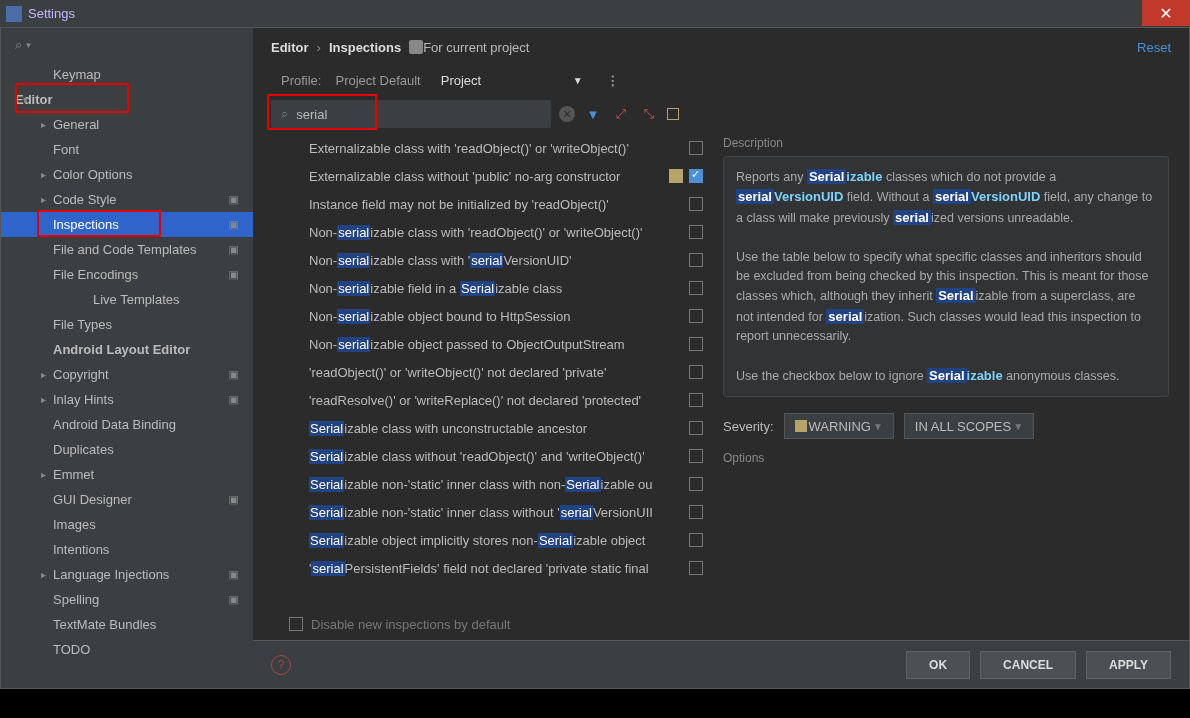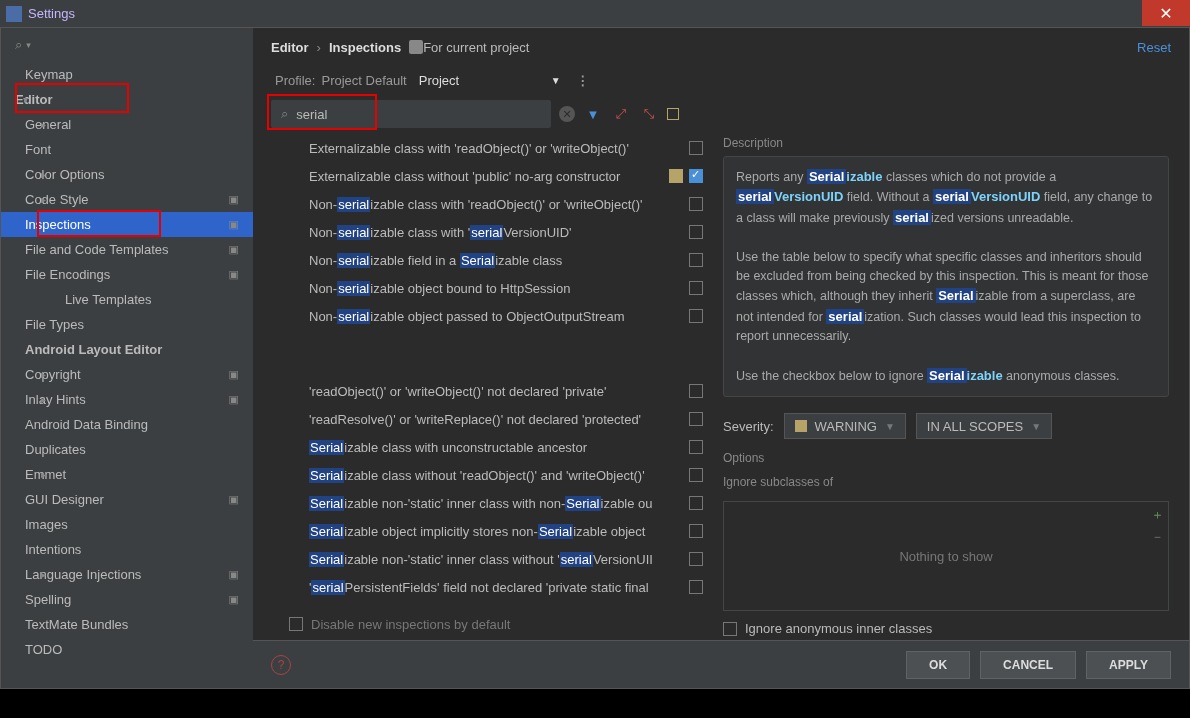--- a/index.html
+++ b/index.html
@@ -9,34 +9,34 @@
 .titlebar .icon { width: 16px; height: 16px; background: #4a6da7; margin: 0 6px; }
 .titlebar .title { color: #c4b5fd; flex: 1; }
 .titlebar .close { width: 48px; height: 26px; background: #c0392b; color: #fff; display: flex; align-items: center; justify-content: center; font-size: 16px; cursor: pointer; margin-top: -1px;}
 
 .body { display: flex; height: 661px; background: #2b2b2b; border: 1px solid #555; border-top: none;}
 
 .sidebar { width: 252px; background: #3c3f41; display: flex; flex-direction: column; color: #bbb; }
 .sb-search { height: 34px; display: flex; align-items: center; padding: 0 14px; color: #888;}
 .sb-tree { flex: 1; overflow: auto; }
 .sb-item { height: 25px; display: flex; align-items: center; padding-left: 14px; position: relative; cursor: pointer; }
-.sb-item.lv1 { padding-left: 24px; }
+.sb-item.lv1 { padding-left: 52px; }
 .sb-item.selected { background: #2f65ca; color: #fff; }
 .sb-item .exp { position: absolute; left: 22px; color: #888; font-size: 10px;}
 .sb-item.lv1 .exp { left: 40px; }
 .sb-item .prj { position: absolute; right: 14px; font-size: 11px; color: #888; }
 .red-box { position: absolute; border: 2px solid #e60000; pointer-events: none; }
 
 .main { flex: 1; background: #2b2b2b; display: flex; flex-direction: column; color: #bbb; }
 .crumb { height: 38px; display: flex; align-items: center; padding: 0 18px; gap: 8px; }
 .crumb .b { font-weight: bold; color: #ddd; }
 .crumb .sep { color: #888; }
 .crumb .cur { display: flex; align-items: center; }
 .crumb .reset { margin-left: auto; color: #4a90d9; cursor: pointer; }
-.profile { height: 28px; display: flex; align-items: center; padding: 0 22px; gap: 6px; color: #999;}
+.profile { height: 28px; display: flex; align-items: center; padding: 0 28px; gap: 14px; color: #999;}
 .profile .combo { color: #ddd; width: 154px; display: flex; align-items: center; justify-content: space-between; padding: 2px 6px;}
 
 .search-row { height: 40px; display: flex; align-items: center; padding: 0 18px; gap: 8px; }
 .search-box { width: 280px; height: 28px; background: #3c3f41; display: flex; align-items: center; padding: 0 10px; gap: 8px; color: #888; border-radius: 2px;}
 .search-box input { flex: 1; background: none; border: none; outline: none; color: #bbb; font-size: 13px;}
 .ic-btn { width: 20px; height: 20px; display: flex; align-items: center; justify-content: center; cursor: pointer; color: #999;}
 
 .content { flex: 1; display: flex; overflow: hidden; padding: 0 0 0 18px;}
 .insp-list { width: 438px; background: #2b2b2b; position: relative; overflow-y: auto; overflow-x: hidden;}
 .insp-list::-webkit-scrollbar { width: 10px; background:#2b2b2b;}
@@ -50,21 +50,21 @@
 .insp-row .chk.on { background: #4a90d9; border-color:#4a90d9; position:relative;}
 .insp-row .chk.on::after { content:"✓"; color:#fff; font-size:11px; position:absolute; left:1px; top:-2px;}
 .hl { background: #214283; color: #fff; padding: 0 1px;}
 
 .detail { flex: 1; padding: 0 20px 0 14px; display: flex; flex-direction: column; overflow: hidden;}
 .detail .h { color: #888; font-size: 12px; margin: 2px 0 6px;}
 .desc-box { background: #313335; border: 1px solid #434547; padding: 10px 12px; line-height: 1.55; font-size: 12.5px; color: #aaa; border-radius: 3px;}
 .desc-box .kw { background: #214283; color: #fff; font-weight: bold; padding: 0 2px;}
 .desc-box .kw2 { color: #7dd3fc; font-weight: bold;}
 .sev-row { display: flex; align-items: center; gap: 10px; margin: 16px 0 10px;}
-.combo2 { background: #3c3f41; border: 1px solid #555; height: 26px; display: flex; align-items: center; padding: 0 10px; gap: 8px; color: #bbb; text-align: right;}
+.combo2 { background: #3c3f41; border: 1px solid #555; height: 26px; display: flex; align-items: center; padding: 0 10px; gap: 2px; color: #bbb; text-align: right;}
 .opt-box { flex:1; display: flex; flex-direction: column; color:#888;}
 .subclass-area { flex:1; background:#2b2b2b; border:1px solid #434547; margin-top:6px; display:flex; align-items:center; justify-content:center; position:relative;}
 .subclass-area .btns { position:absolute; right:4px; top:4px; display:flex; flex-direction:column; gap:4px; color:#629755;}
 .ignore { display:flex; align-items:center; gap:8px; margin:10px 0 4px;}
 .ignore .chk2 { width:14px; height:14px; border:1px solid #777;}
 
 .bottom-bar { height: 32px; display: flex; align-items: center; padding: 0 18px; gap: 8px; color: #777;}
 .bottom-bar .chk2 { width:14px; height:14px; border:1px solid #777;}
 
 .footer { height: 48px; background: #3c3f41; border-top: 1px solid #555; display: flex; align-items: center; padding: 0 18px; gap: 12px;}
@@ -222,20 +222,25 @@
               <span class="txt">Externalizable class with 'readObject()' or 'writeObject()'</span>
               <span class="sev"></span>
               <span class="chk"></span>
             </div>
             <div class="insp-row" style="position: relative;">
               <span class="txt">Externalizable class without 'public' no-arg constructor</span>
               <span class="sev show"></span>
               <span class="chk on"></span>
             </div>
             <div class="insp-row" style="position: relative;">
+              <span class="txt">Instance field may not be initialized by 'readObject()'</span>
+              <span class="sev"></span>
+              <span class="chk"></span>
+            </div>
+            <div class="insp-row" style="position: relative;">
               <span class="txt">Non-<span class="hl">serial</span>izable class with 'readObject()' or 'writeObject()'</span>
               <span class="sev"></span>
               <span class="chk"></span>
             </div>
             <div class="insp-row" style="position: relative;">
               <span class="txt">Non-<span class="hl">serial</span>izable class with '<span class="hl">serial</span>VersionUID'</span>
               <span class="sev"></span>
               <span class="chk"></span>
             </div>
             <div class="insp-row" style="position: relative;">
@@ -246,21 +251,21 @@
             <div class="insp-row" style="position: relative;">
               <span class="txt">Non-<span class="hl">serial</span>izable object bound to HttpSession</span>
               <span class="sev"></span>
               <span class="chk"></span>
             </div>
             <div class="insp-row" style="position: relative;">
               <span class="txt">Non-<span class="hl">serial</span>izable object passed to ObjectOutputStream</span>
               <span class="sev"></span>
               <span class="chk"></span>
             </div>
-            <div class="insp-row" style="position: relative; margin-top: 47px;">
+            <div class="insp-row" style="position: relative;">
               <span class="txt">'readObject()' or 'writeObject()' not declared 'private'</span>
               <span class="sev"></span>
               <span class="chk"></span>
             </div>
             <div class="insp-row" style="position: relative;">
               <span class="txt">'readResolve()' or 'writeReplace()' not declared 'protected'</span>
               <span class="sev"></span>
               <span class="chk"></span>
             </div>
             <div class="insp-row" style="position: relative;">
@@ -272,26 +277,26 @@
               <span class="txt"><span class="hl">Serial</span>izable class without 'readObject()' and 'writeObject()'</span>
               <span class="sev"></span>
               <span class="chk"></span>
             </div>
             <div class="insp-row" style="position: relative;">
               <span class="txt"><span class="hl">Serial</span>izable non-'static' inner class with non-<span class="hl">Serial</span>izable ou</span>
               <span class="sev"></span>
               <span class="chk"></span>
             </div>
             <div class="insp-row" style="position: relative;">
+              <span class="txt"><span class="hl">Serial</span>izable non-'static' inner class without '<span class="hl">serial</span>VersionUII</span>
+              <span class="sev"></span>
+              <span class="chk"></span>
+            </div>
+            <div class="insp-row" style="position: relative;">
               <span class="txt"><span class="hl">Serial</span>izable object implicitly stores non-<span class="hl">Serial</span>izable object</span>
-              <span class="sev"></span>
-              <span class="chk"></span>
-            </div>
-            <div class="insp-row" style="position: relative;">
-              <span class="txt"><span class="hl">Serial</span>izable non-'static' inner class without '<span class="hl">serial</span>VersionUII</span>
               <span class="sev"></span>
               <span class="chk"></span>
             </div>
             <div class="insp-row" style="position: relative;">
               <span class="txt">'<span class="hl">serial</span>PersistentFields' field not declared 'private static final</span>
               <span class="sev"></span>
               <span class="chk"></span>
             </div>
           </div>
         <div class="bottom-bar">
@@ -322,34 +327,20 @@
             <span>WARNING</span>
             <span style="font-size:10px;color:#777;">▼</span>
           </div>
           <div class="combo2">
             <span>IN ALL SCOPES</span>
             <span style="font-size:10px;color:#777;">▼</span>
           </div>
         </div>
 
         <div class="h">Options</div>
-        <div class="opt-box">
-          <div class="h" style="margin-top:4px;">Ignore subclasses of</div>
-          <div class="subclass-area">
-            <span style="color:#777;">Nothing to show</span>
-            <div class="btns">
-              <span>＋</span>
-              <span style="color:#777;">－</span>
-            </div>
-          </div>
-          <div class="ignore">
-            <div class="chk2"></div>
-            <span style="color:#bbb;">Ignore anonymous inner classes</span>
-          </div>
-        </div>
       </div>
     </div>
 
     <div class="footer">
       <div class="help">?</div>
       <div class="btns">
         <div class="btn">OK</div>
         <div class="btn">CANCEL</div>
         <div class="btn">APPLY</div>
       </div>

